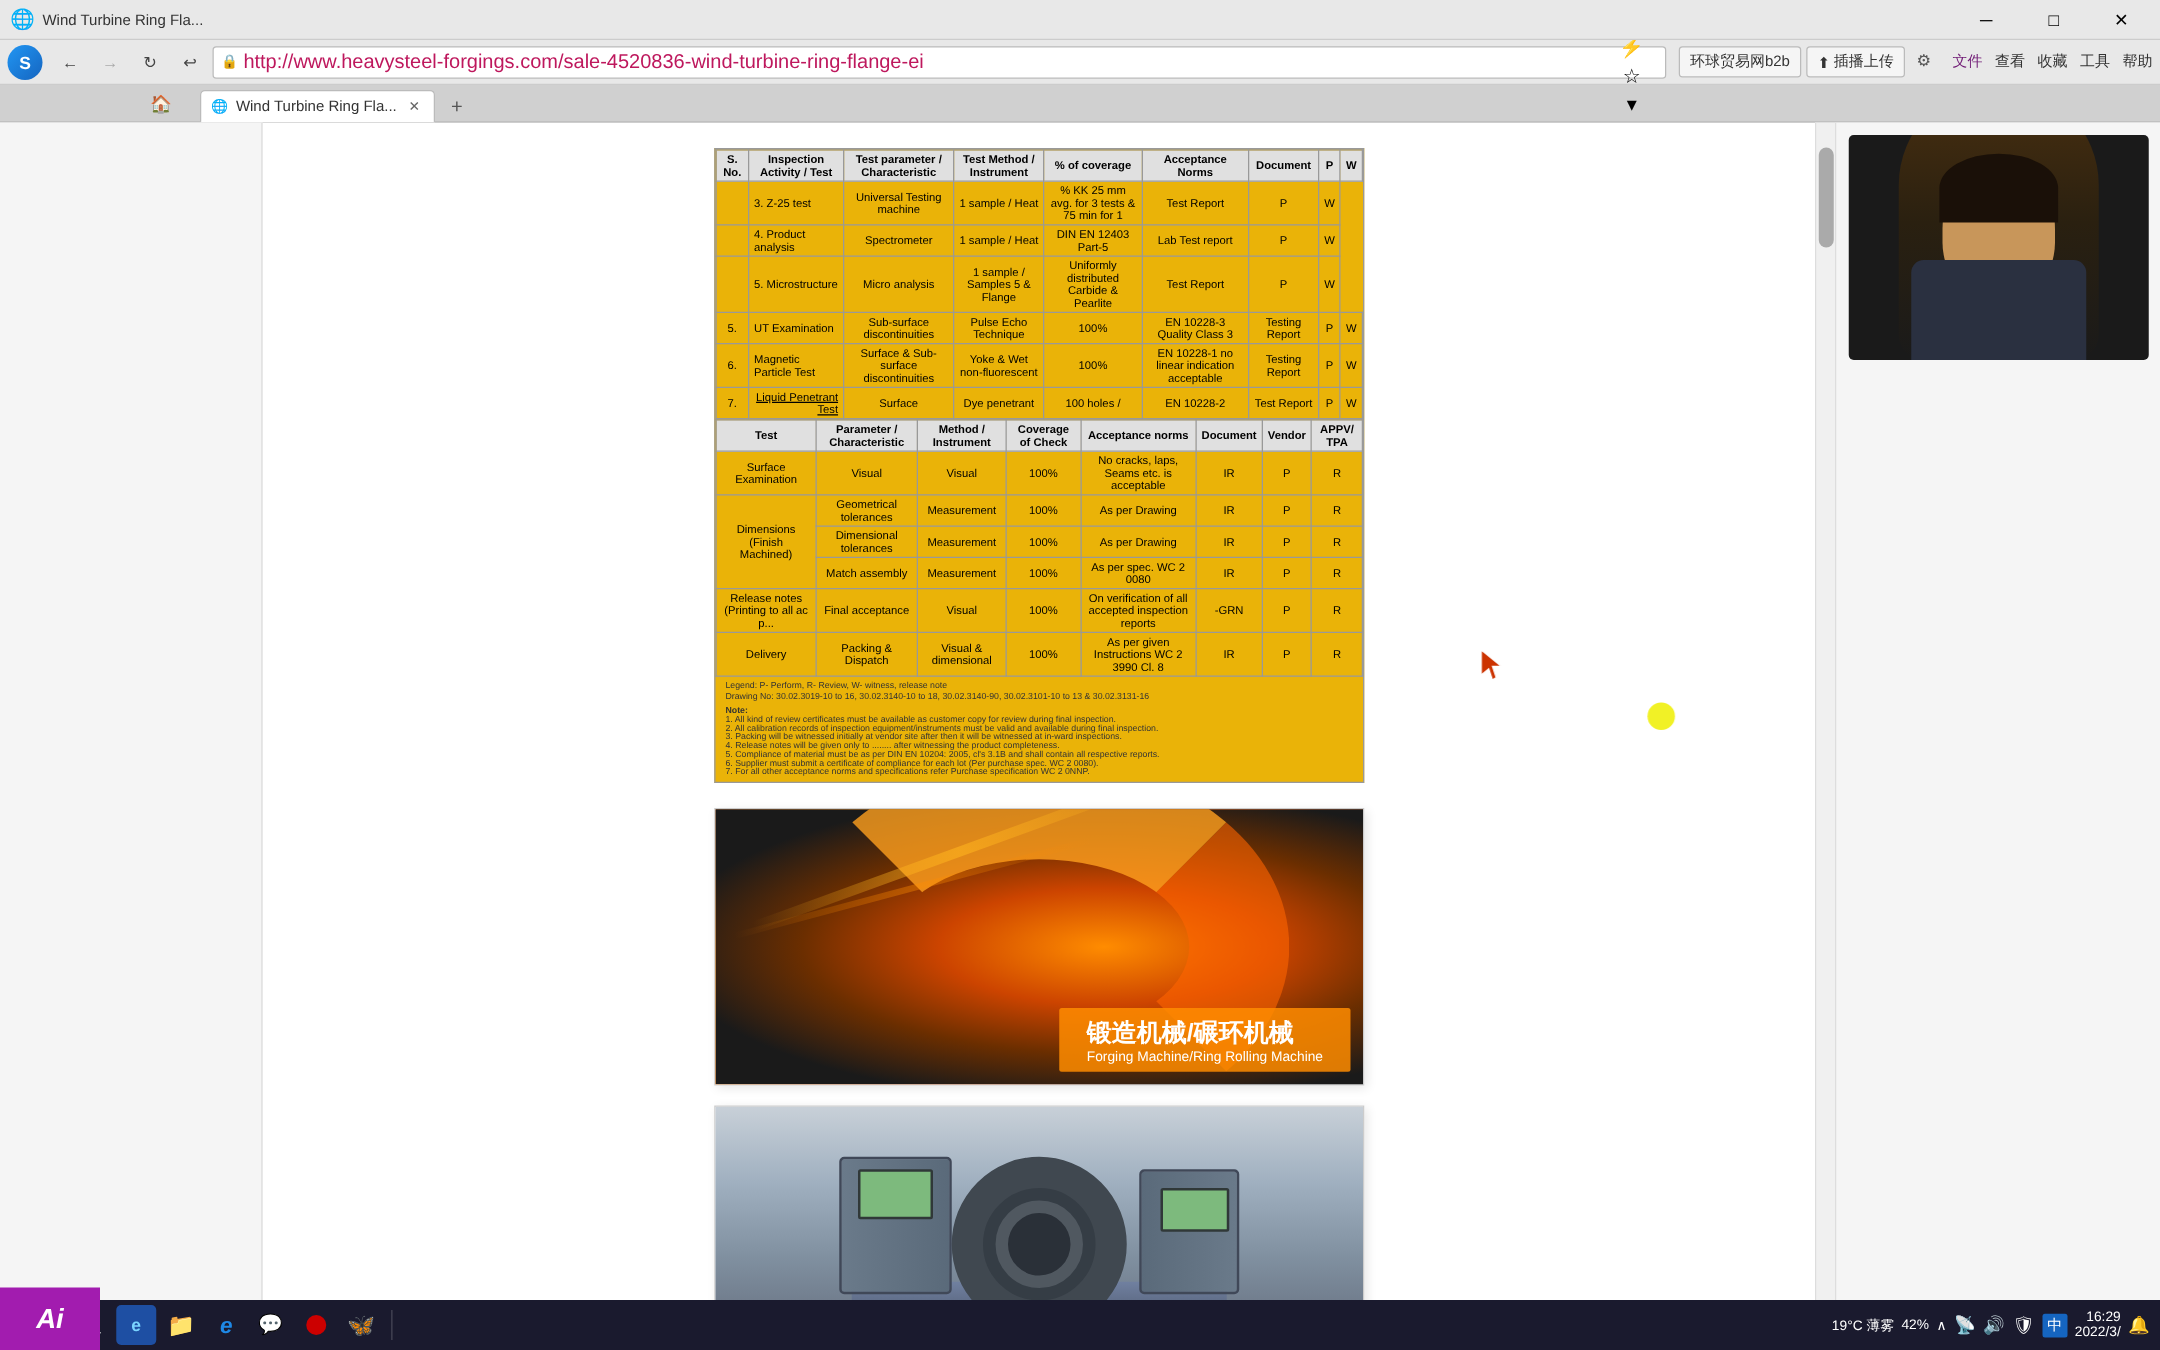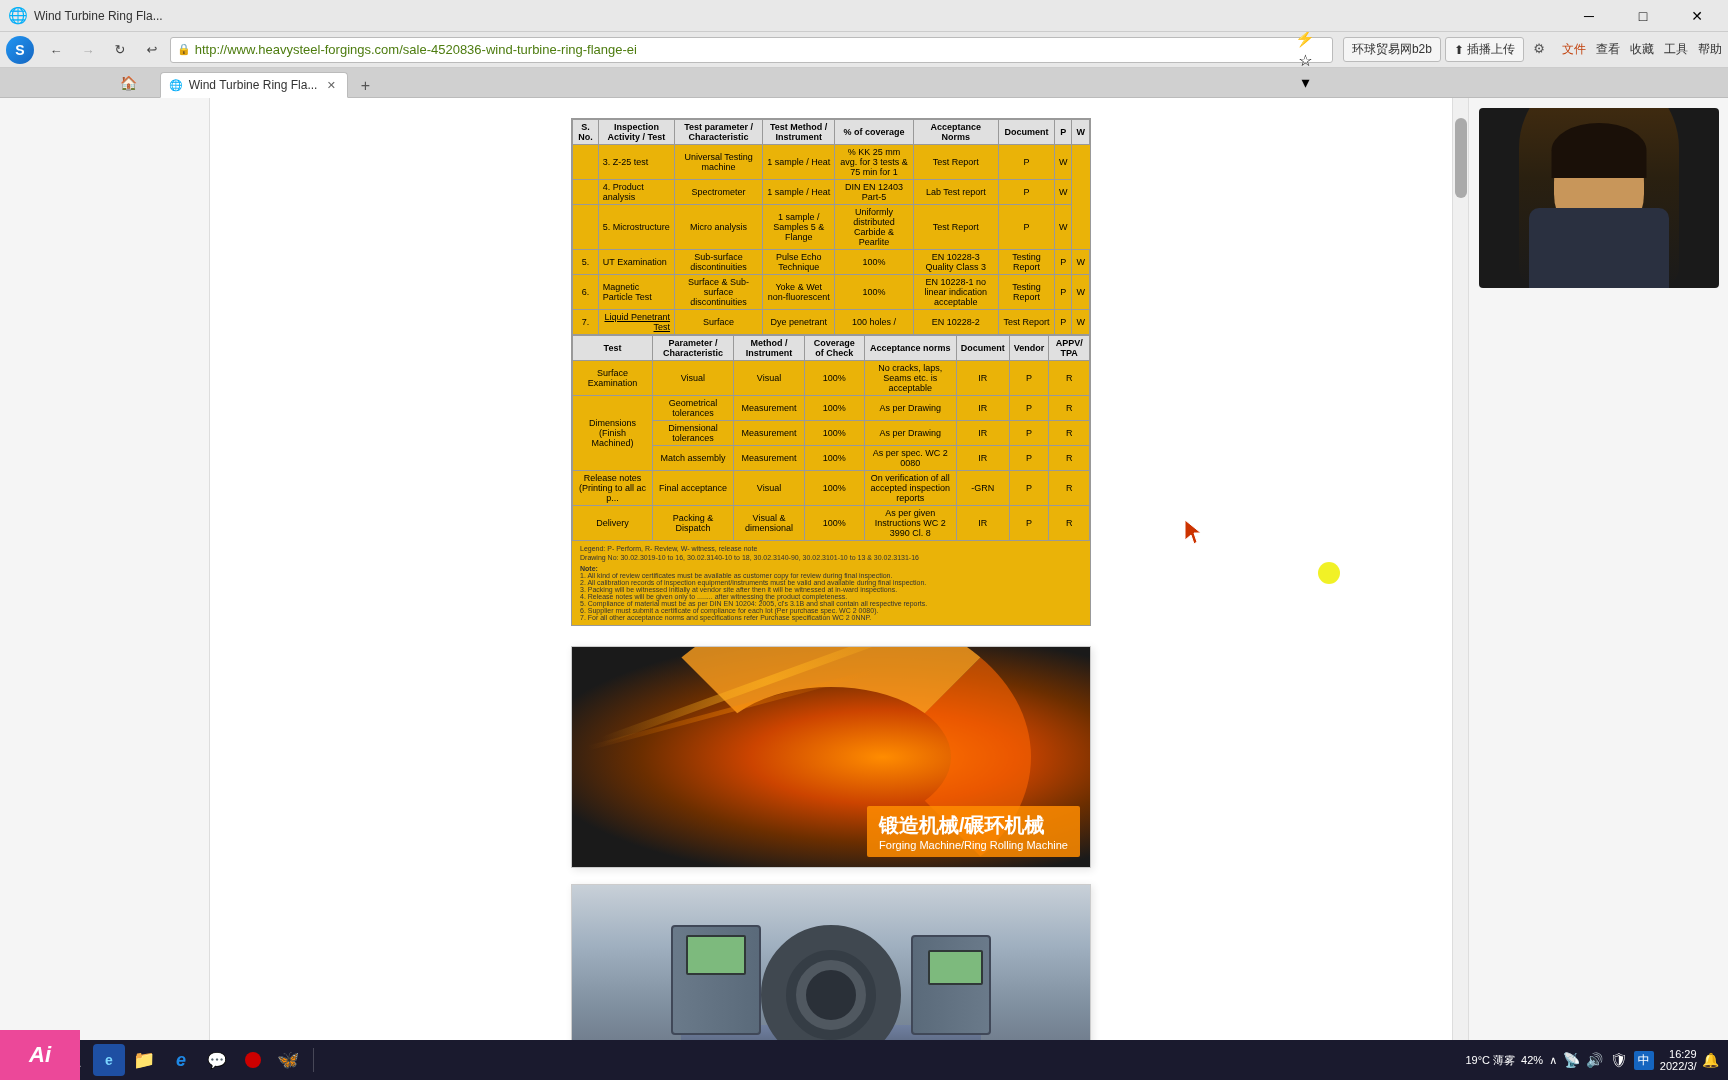--- a/index.html
+++ b/index.html
@@ -98,22 +98,22 @@
       gap: 4px;
     }
     .address-bar-icon {
       font-size: 11px;
       color: #555;
     }
     .address-bar-input {
       flex: 1;
       border: none;
       outline: none;
-      font-size: 13px;
-      color: #4d7c0f;
+      font-size: 16px;
+      color: #be185d;
       background: transparent;
     }
     .address-bar-actions {
       display: flex;
       align-items: center;
       gap: 3px;
       flex-direction: column;
     }
     .address-action-btn {
       font-size: 11px;
@@ -344,21 +344,21 @@
       position: relative;
       overflow: hidden;
       display: flex;
       align-items: flex-end;
     }
     .forging-overlay-text {
       position: absolute;
       bottom: 10px;
       right: 10px;
       background: rgba(255,140,0,0.85);
-      padding: 6px 12px;
+      padding: 6px 22px;
       border-radius: 2px;
     }
     .forging-cn-text {
       font-size: 20px;
       color: white;
       font-weight: bold;
       font-family: 'Microsoft YaHei', sans-serif;
       display: block;
     }
     .forging-en-text {
@@ -444,21 +444,21 @@
       color: #333;
     }
 
     
     .ai-badge {
       position: fixed;
       bottom: 0;
       left: 0;
       width: 80px;
       height: 50px;
-      background: #ec4899;
+      background: #a21caf;
       display: flex;
       align-items: center;
       justify-content: center;
       color: white;
       font-size: 22px;
       font-weight: bold;
       font-style: italic;
       z-index: 3000;
     }
 
@@ -512,21 +512,21 @@
   <div class="right-bar-items">
     <span class="huanqiu-btn">环球贸易网b2b</span>
     <div class="upload-btn">
       <span>⬆</span>
       <span>插播上传</span>
     </div>
     <span class="nav-icon-btn">⚙</span>
   </div>
 
   <div style="display:flex;align-items:center;gap:10px;margin-left:8px;">
-    <span style="font-size:12px;color:#c2410c;cursor:pointer;">文件</span>
+    <span style="font-size:12px;color:#701a75;cursor:pointer;">文件</span>
     <span style="font-size:12px;color:#333;cursor:pointer;">查看</span>
     <span style="font-size:12px;color:#333;cursor:pointer;">收藏</span>
     <span style="font-size:12px;color:#333;cursor:pointer;">工具</span>
     <span style="font-size:12px;color:#333;cursor:pointer;">帮助</span>
   </div>
 </div>
 
 <div class="tabs-bar">
   <div class="tab active">
     <span class="tab-favicon">🌐</span>

